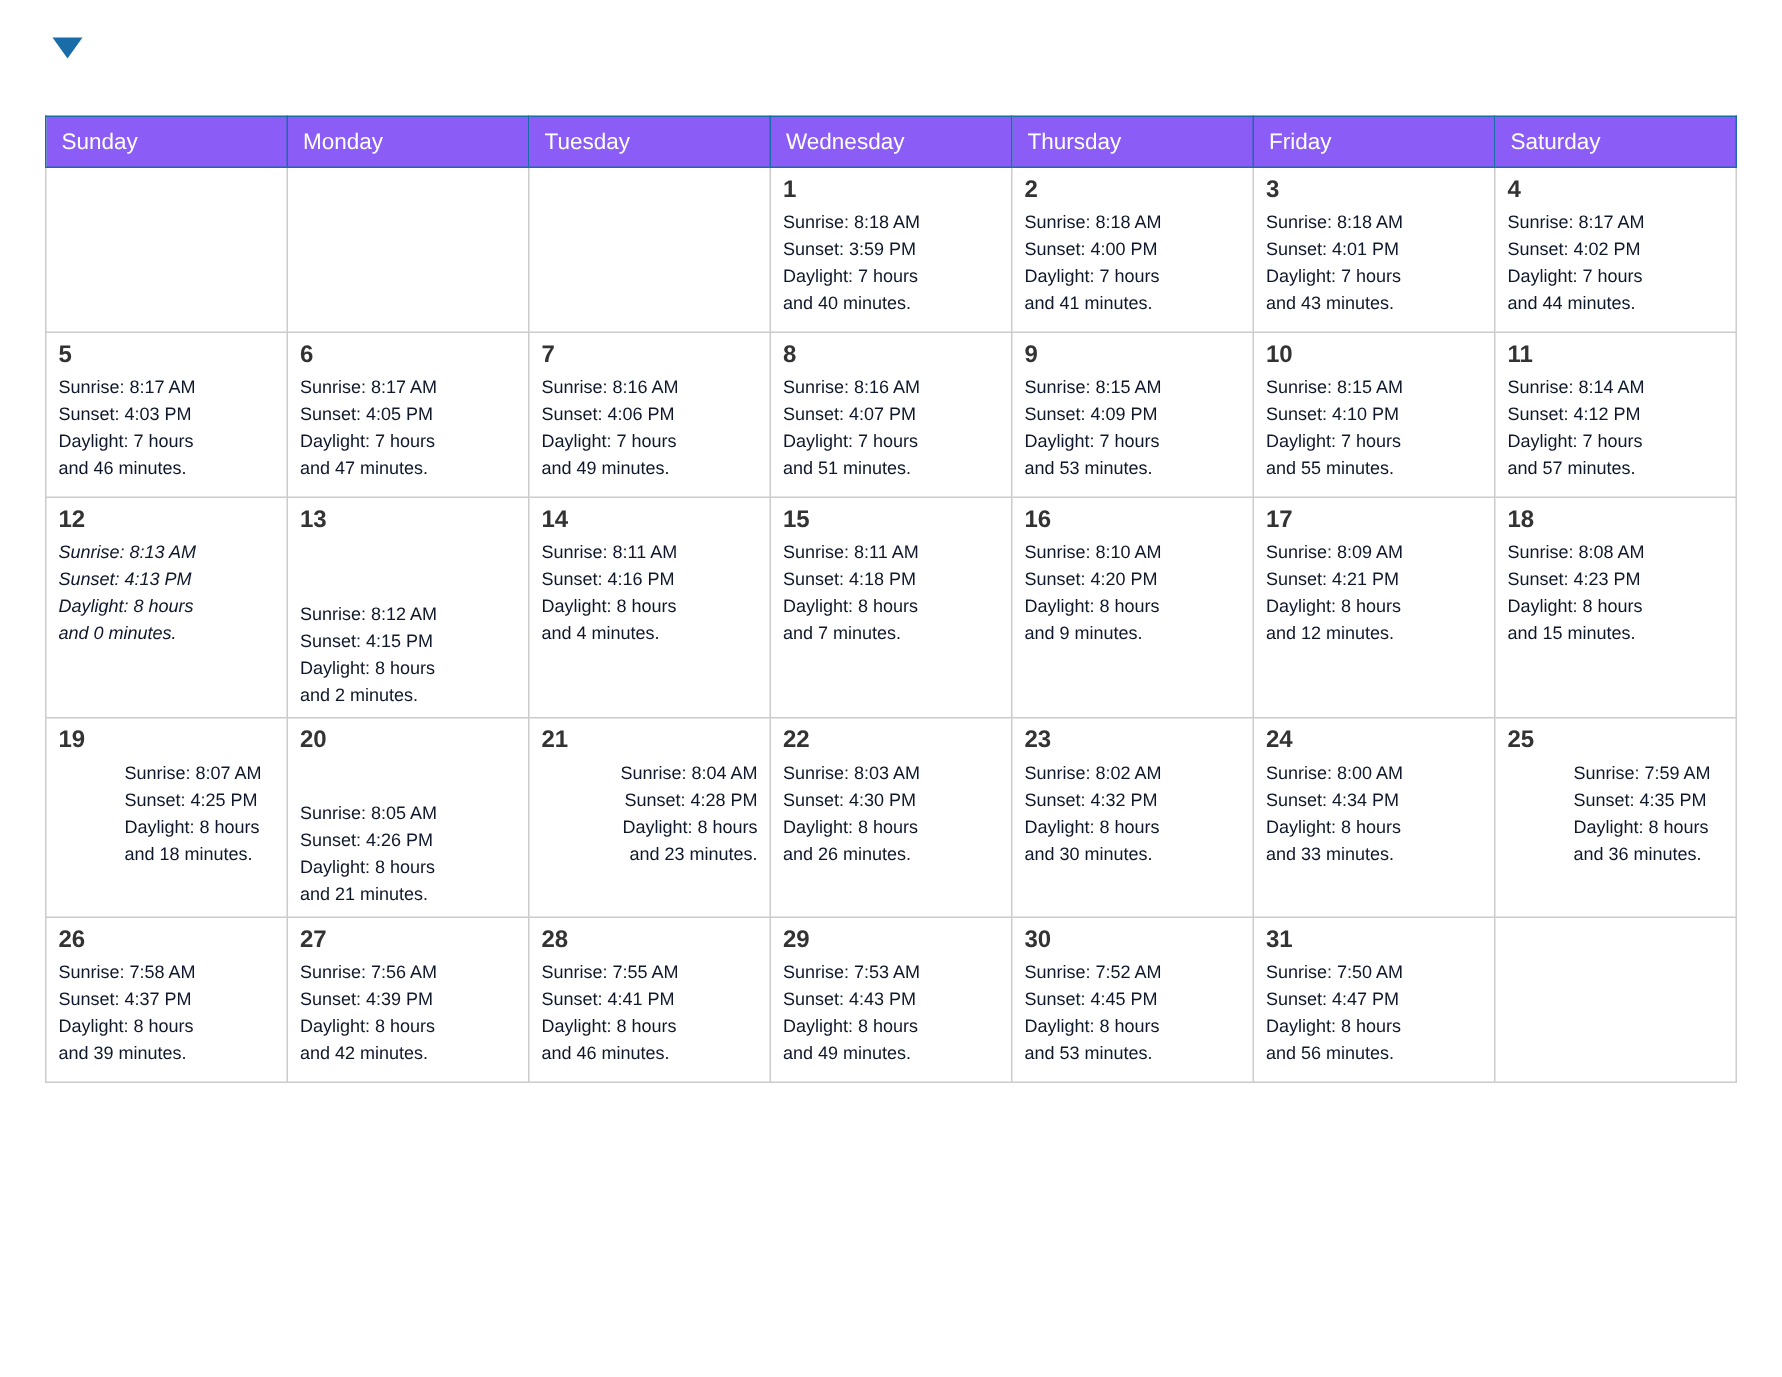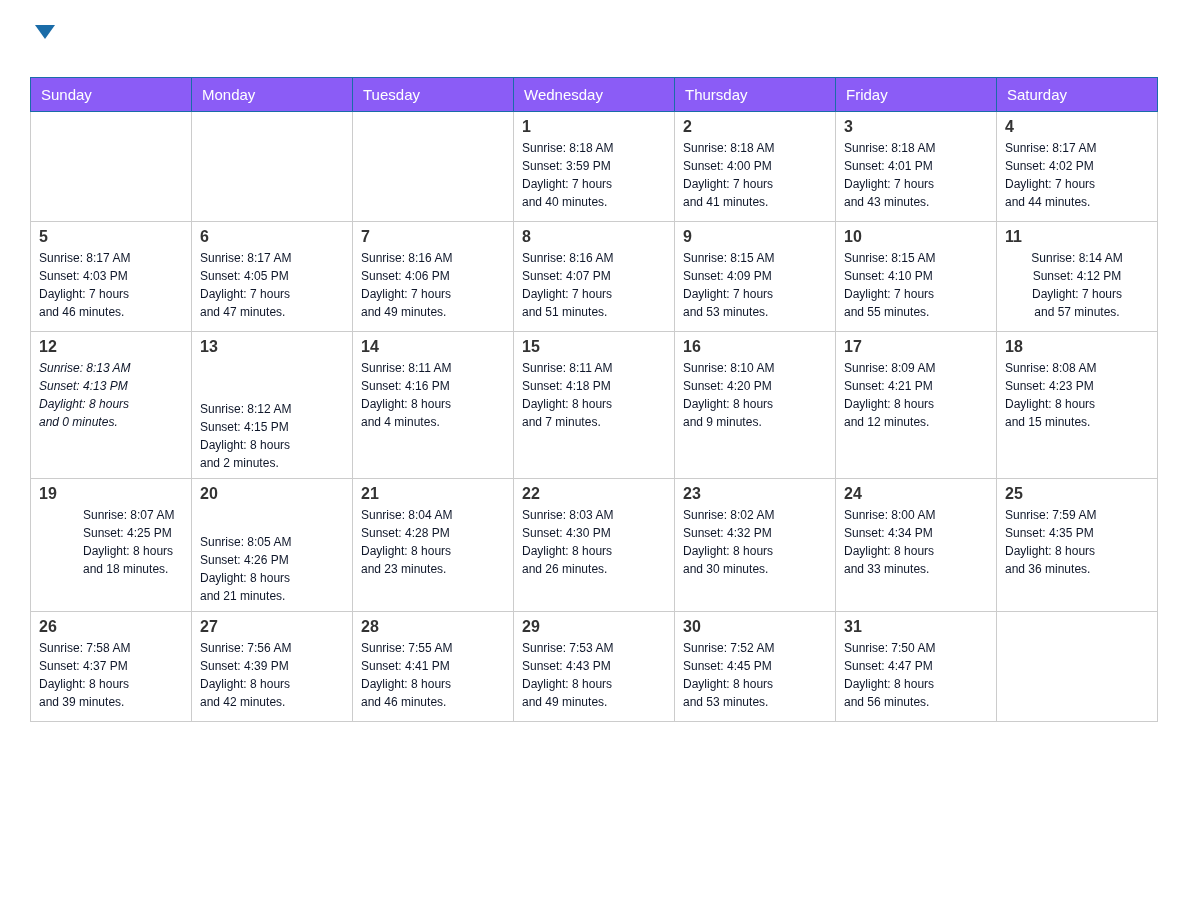--- a/index.html
+++ b/index.html
@@ -184,21 +184,21 @@
         </td>
         <td>
           <span class="day-number">10</span>
           <div class="day-info" style="white-space: pre-line;">Sunrise: 8:15 AM
 Sunset: 4:10 PM
 Daylight: 7 hours
 and 55 minutes.</div>
         </td>
         <td>
           <span class="day-number">11</span>
-          <div class="day-info" style="white-space: pre-line; text-align: center;">Sunrise: 8:14 AM
+          <div class="day-info" style="white-space: pre-line;">Sunrise: 8:14 AM
 Sunset: 4:12 PM
 Daylight: 7 hours
 and 57 minutes.</div>
         </td>
       </tr>
       <tr>
         <td>
           <span class="day-number">12</span>
           <div class="day-info" style="white-space: pre-line; font-style: italic;">Sunrise: 8:13 AM
 Sunset: 4:13 PM
@@ -258,21 +258,21 @@
         </td>
         <td>
           <span class="day-number">20</span>
           <div class="day-info" style="white-space: pre-line; margin-top: 30px;">Sunrise: 8:05 AM
 Sunset: 4:26 PM
 Daylight: 8 hours
 and 21 minutes.</div>
         </td>
         <td>
           <span class="day-number">21</span>
-          <div class="day-info" style="white-space: pre-line;">Sunrise: 8:04 AM
+          <div class="day-info" style="white-space: pre-line; text-align: right;">Sunrise: 8:04 AM
 Sunset: 4:28 PM
 Daylight: 8 hours
 and 23 minutes.</div>
         </td>
         <td>
           <span class="day-number">22</span>
           <div class="day-info" style="white-space: pre-line;">Sunrise: 8:03 AM
 Sunset: 4:30 PM
 Daylight: 8 hours
 and 26 minutes.</div>
@@ -286,21 +286,21 @@
         </td>
         <td>
           <span class="day-number">24</span>
           <div class="day-info" style="white-space: pre-line;">Sunrise: 8:00 AM
 Sunset: 4:34 PM
 Daylight: 8 hours
 and 33 minutes.</div>
         </td>
         <td>
           <span class="day-number">25</span>
-          <div class="day-info" style="white-space: pre-line;">Sunrise: 7:59 AM
+          <div class="day-info" style="white-space: pre-line; margin-left: 44px;">Sunrise: 7:59 AM
 Sunset: 4:35 PM
 Daylight: 8 hours
 and 36 minutes.</div>
         </td>
       </tr>
       <tr>
         <td>
           <span class="day-number">26</span>
           <div class="day-info" style="white-space: pre-line;">Sunrise: 7:58 AM
 Sunset: 4:37 PM

